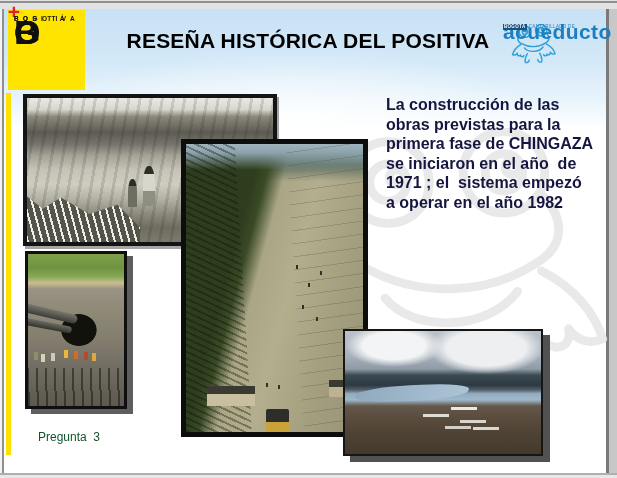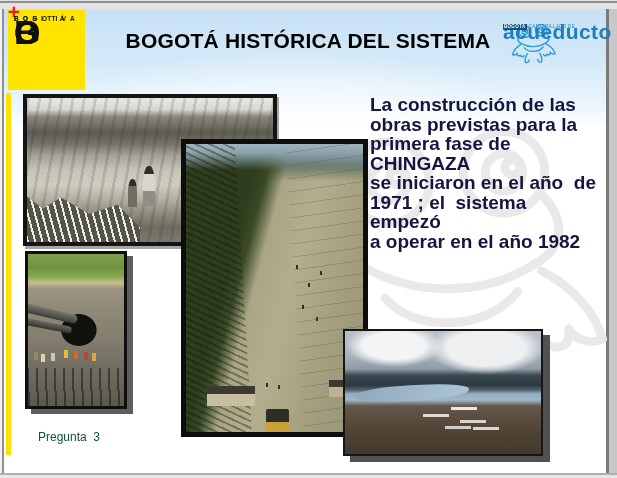--- a/index.html
+++ b/index.html
@@ -122,22 +122,22 @@
      radial-gradient(40% 28% at 25% 12%, #F2F4F5 0 40%, rgba(0,0,0,0) 62%),
      radial-gradient(45% 32% at 72% 14%, #EDEFF1 0 45%, rgba(0,0,0,0) 66%),
      linear-gradient(180deg,#B9C2CA 0%,#A8B2BC 20%,#8E9AA6 31%,#3C4A52 36%,#2C3942 44%,
         #56616A 48%,#93ACC0 51%,#9FB8CC 56%,#64584A 61%,#5A4B3C 72%,#4E4234 84%,#45392C 100%);}
   .lake-water{left:6%;top:44%;width:56%;height:13%;border-radius:45%;
      background:linear-gradient(90deg,#8FA9BE,#ACC4D6);transform:skew(-28deg) rotate(-3deg);}
   .lake-buildings{left:54%;top:62%;width:26px;height:3px;background:#E8E8E4;
      box-shadow:-28px 7px 0 #DDDDD6,9px 13px 0 #D6D6CE,-6px 19px 0 #CFCFC8,22px 20px 0 #D9D9D2;}
 
   
-  .paragraph{left:370px;top:95px;width:226px;z-index:3;color:#15153F;font-weight:bold;
-             font-size:19px;line-height:19.5px;white-space:pre-wrap;
+  .paragraph{left:386px;top:95px;width:226px;z-index:3;color:#15153F;font-weight:bold;
+             font-size:16px;line-height:19.5px;white-space:pre-wrap;
              font-family:"Liberation Sans",sans-serif;}
   .caption{left:38px;top:430px;z-index:3;color:#14532d;font-size:12px;white-space:pre;}
 </style>
 </head>
 <body>
 
 <svg width="0" height="0" style="position:absolute">
   <symbol id="frog" viewBox="0 0 100 92">
     <g fill="none" stroke-linecap="round" stroke-linejoin="round">
       <circle cx="31" cy="16" r="12"></circle>
@@ -213,21 +213,21 @@
           <span>O</span>
           <span class="bog-plus">+</span>
         </span>
         <span>G</span>
       </span>
     <span class="bog-row">BOGOTÁ</span>
     <span class="bog-row">POSITIVA</span>
   </div>
 
   <div class="title">
-    <span style="position:static">BOGOTÁ HISTÓRICA DEL SISTEMA</span><br>
+    <span style="position:static">RESEÑA HISTÓRICA DEL POSITIVA</span><br>
   </div>
 
   <div class="acueducto">
     <svg class="frog-s" viewBox="0 0 100 92" fill="none">
         <use href="#frog"></use>
       </svg>
     <span class="acu-word">acueducto</span>
     <span class="acu-tag">
         <span>AGUA Y ALCANTARILLADO DE </span>
         <span class="hl">BOGOTÁ</span>

